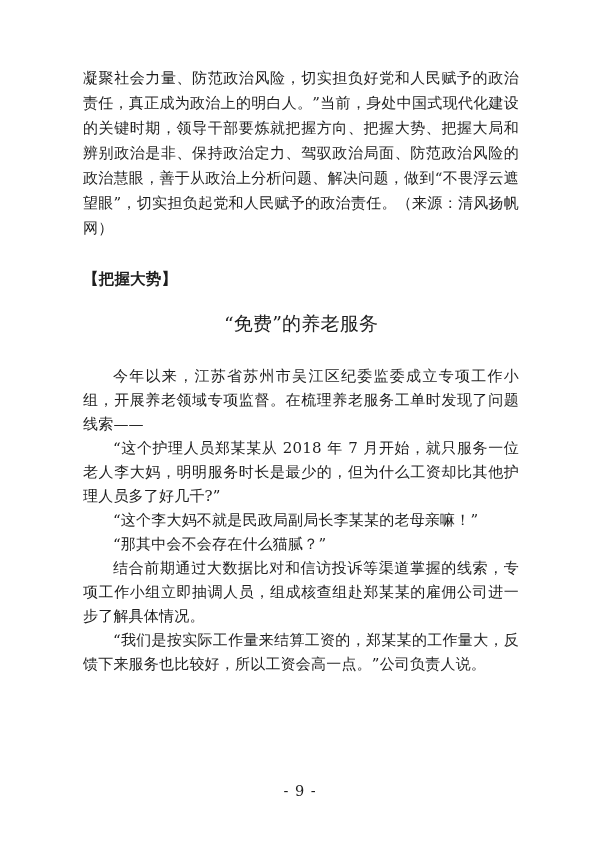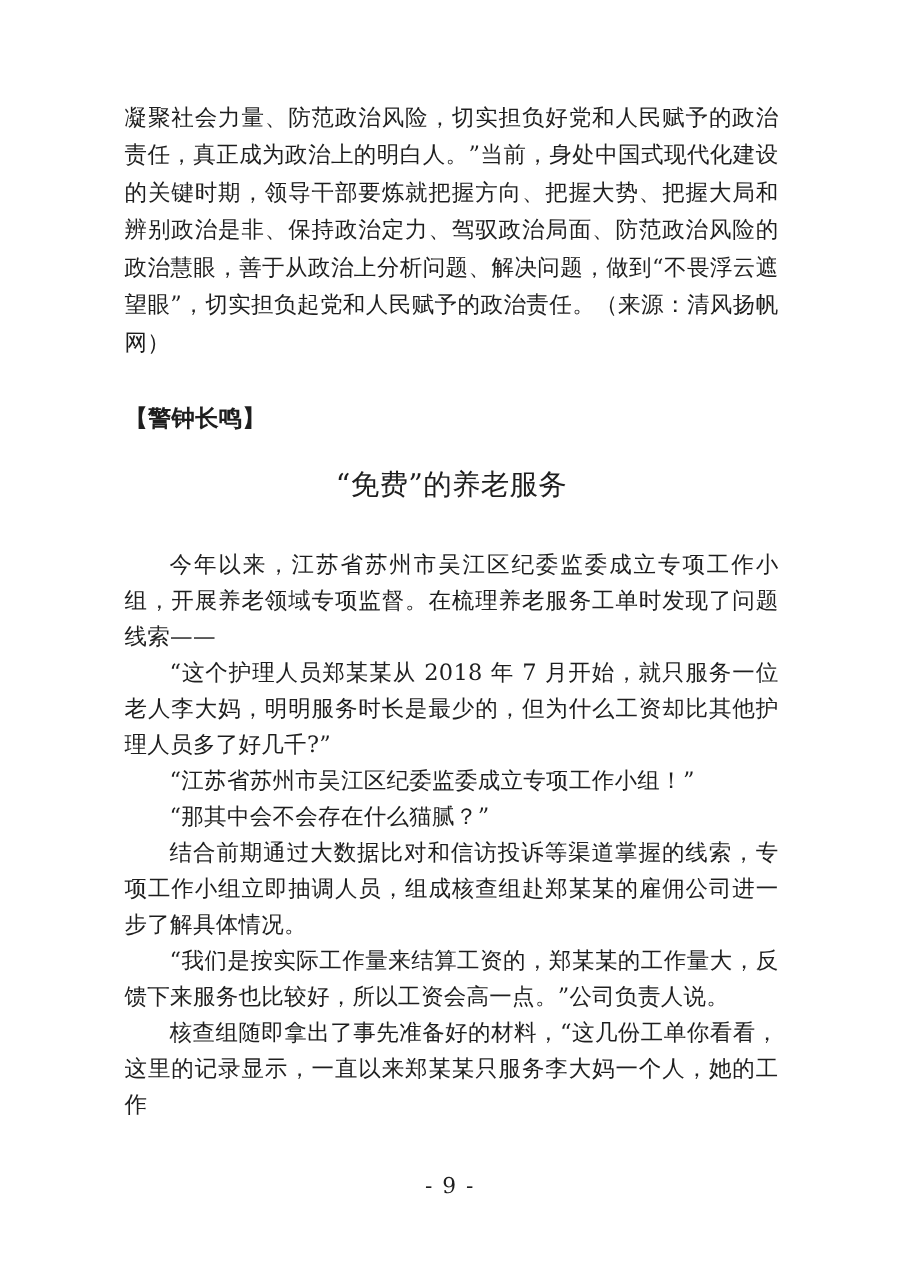--- a/index.html
+++ b/index.html
@@ -71,30 +71,29 @@
   }
 </style>
 </head>
 <body>
 
 <div class="page">
   <div class="content">
 
     <p class="continued">凝聚社会力量、防范政治风险，切实担负好党和人民赋予的政治责任，真正成为政治上的明白人。”当前，身处中国式现代化建设的关键时期，领导干部要炼就把握方向、把握大势、把握大局和辨别政治是非、保持政治定力、驾驭政治局面、防范政治风险的政治慧眼，善于从政治上分析问题、解决问题，做到“不畏浮云遮望眼”，切实担负起党和人民赋予的政治责任。（来源：清风扬帆网）</p>
 
-    <p class="section-header">【警钟长鸣】</p>
+    <p class="section-header">【把握大势】</p>
 
     <p class="article-title">“免费”的养老服务</p>
 
     <div class="body-block">
       <p class="indent">今年以来，江苏省苏州市吴江区纪委监委成立专项工作小组，开展养老领域专项监督。在梳理养老服务工单时发现了问题线索——</p>
       <p class="indent">“这个护理人员郑某某从 2018 年 7 月开始，就只服务一位老人李大妈，明明服务时长是最少的，但为什么工资却比其他护理人员多了好几千?”</p>
-      <p class="indent">“江苏省苏州市吴江区纪委监委成立专项工作小组！”</p>
+      <p class="indent">“这个李大妈不就是民政局副局长李某某的老母亲嘛！”</p>
       <p class="indent">“那其中会不会存在什么猫腻？”</p>
       <p class="indent">结合前期通过大数据比对和信访投诉等渠道掌握的线索，专项工作小组立即抽调人员，组成核查组赴郑某某的雇佣公司进一步了解具体情况。</p>
       <p class="indent">“我们是按实际工作量来结算工资的，郑某某的工作量大，反馈下来服务也比较好，所以工资会高一点。”公司负责人说。</p>
-      <p class="indent">核查组随即拿出了事先准备好的材料，“这几份工单你看看，这里的记录显示，一直以来郑某某只服务李大妈一个人，她的工作</p>
     </div>
 
   </div>
 
   <div class="page-number">- 9 -</div>
 </div>
 
 </body></html>

